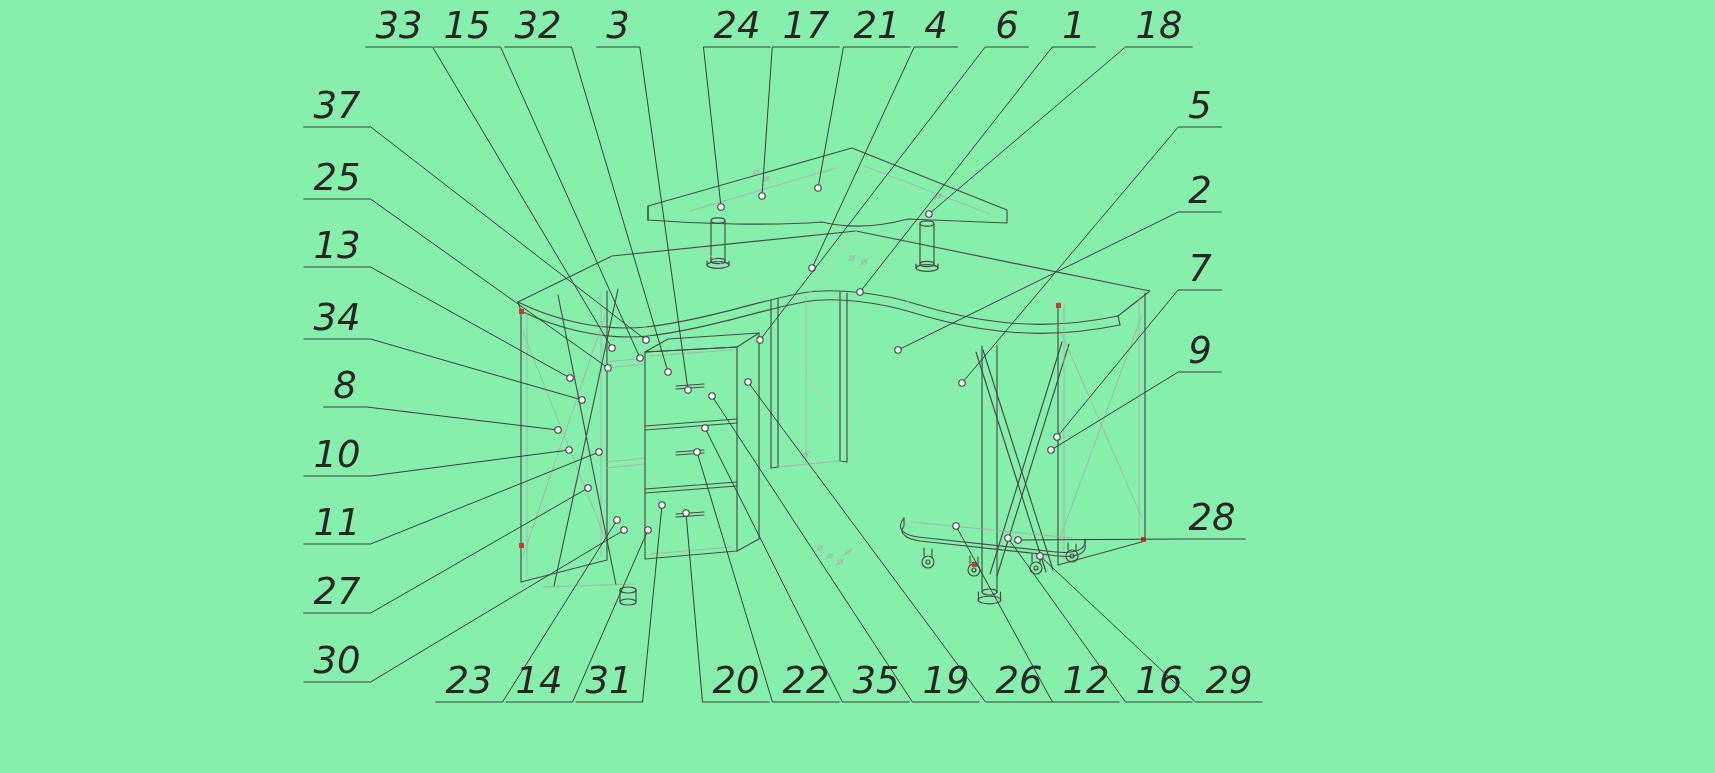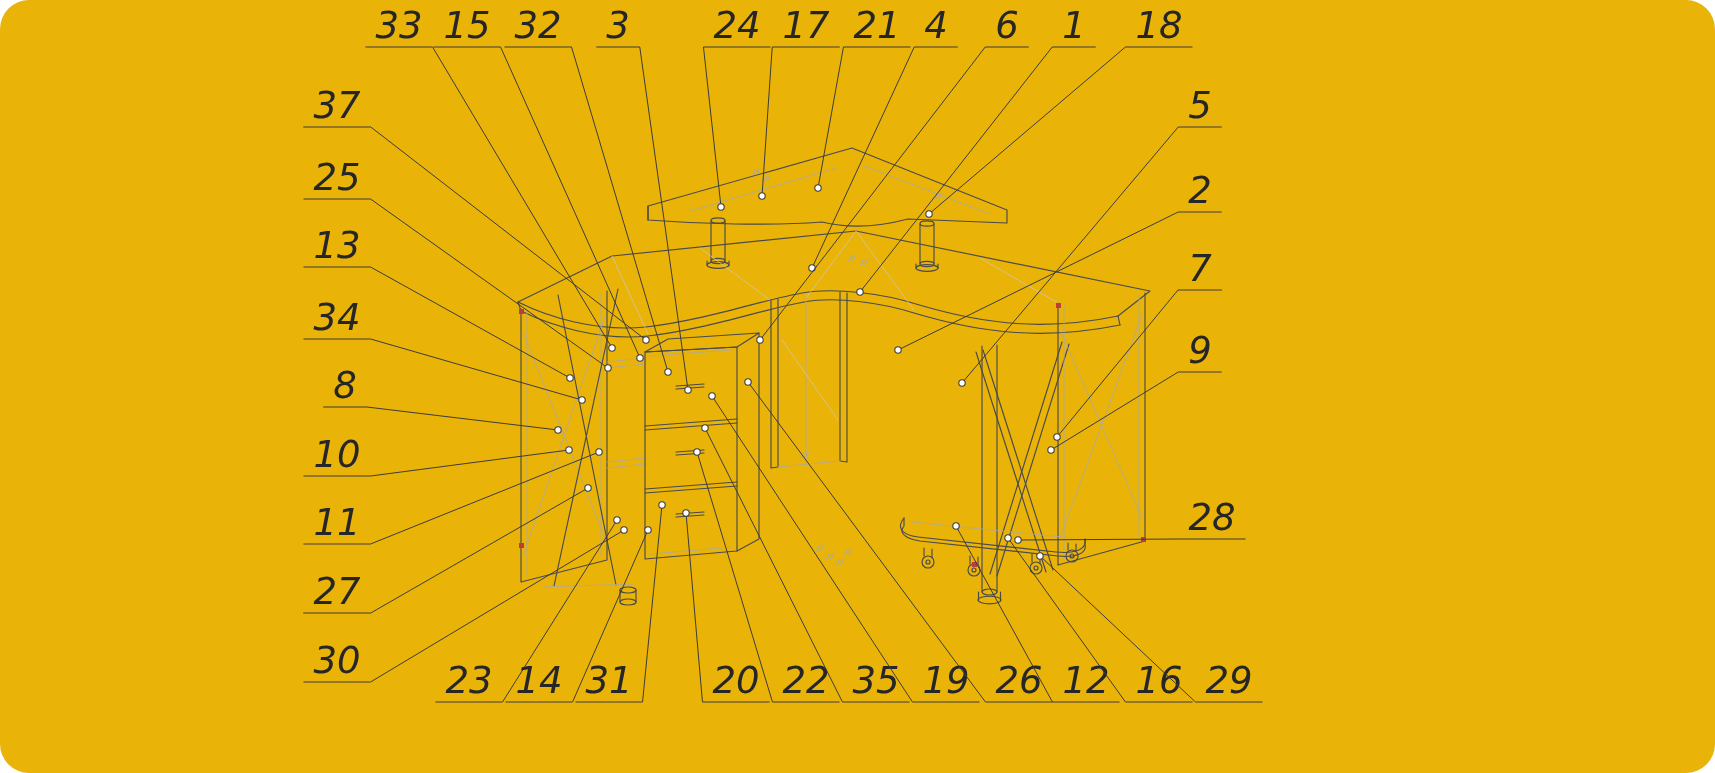--- a/index.html
+++ b/index.html
@@ -1,17 +1,17 @@
 <!DOCTYPE html>
 <html><head>
 <meta charset="utf-8">
 <style>
   html,body{margin:0;padding:0;background:#ffffff;}
   body{width:1715px;height:773px;overflow:hidden;}
-  .stage{position:relative;width:1715px;height:773px;background:#eab308;border-radius:29px;}
+  .stage{position:relative;width:1715px;height:773px;background:#86efac;}
   svg{display:block;}
   
   .main{stroke:#4a4a4a;stroke-width:1.15;fill:none;stroke-linejoin:round;stroke-linecap:round;}
   .lt{stroke:#a9a9a9;stroke-width:0.8;fill:none;}
   .xlt{stroke:#c9c9c9;stroke-width:0.7;fill:none;}
   
   .callout-num{font-family:"DejaVu Sans","Liberation Sans",sans-serif;font-style:italic;font-size:37px;fill:#262626;text-anchor:middle;}
   .callout-shelf{stroke:#3c3c3c;stroke-width:1.15;}
   .callout-leader{stroke:#3c3c3c;stroke-width:1.0;}
   .callout-dot{fill:#ffffff;stroke:#3c3c3c;stroke-width:1.1;}

